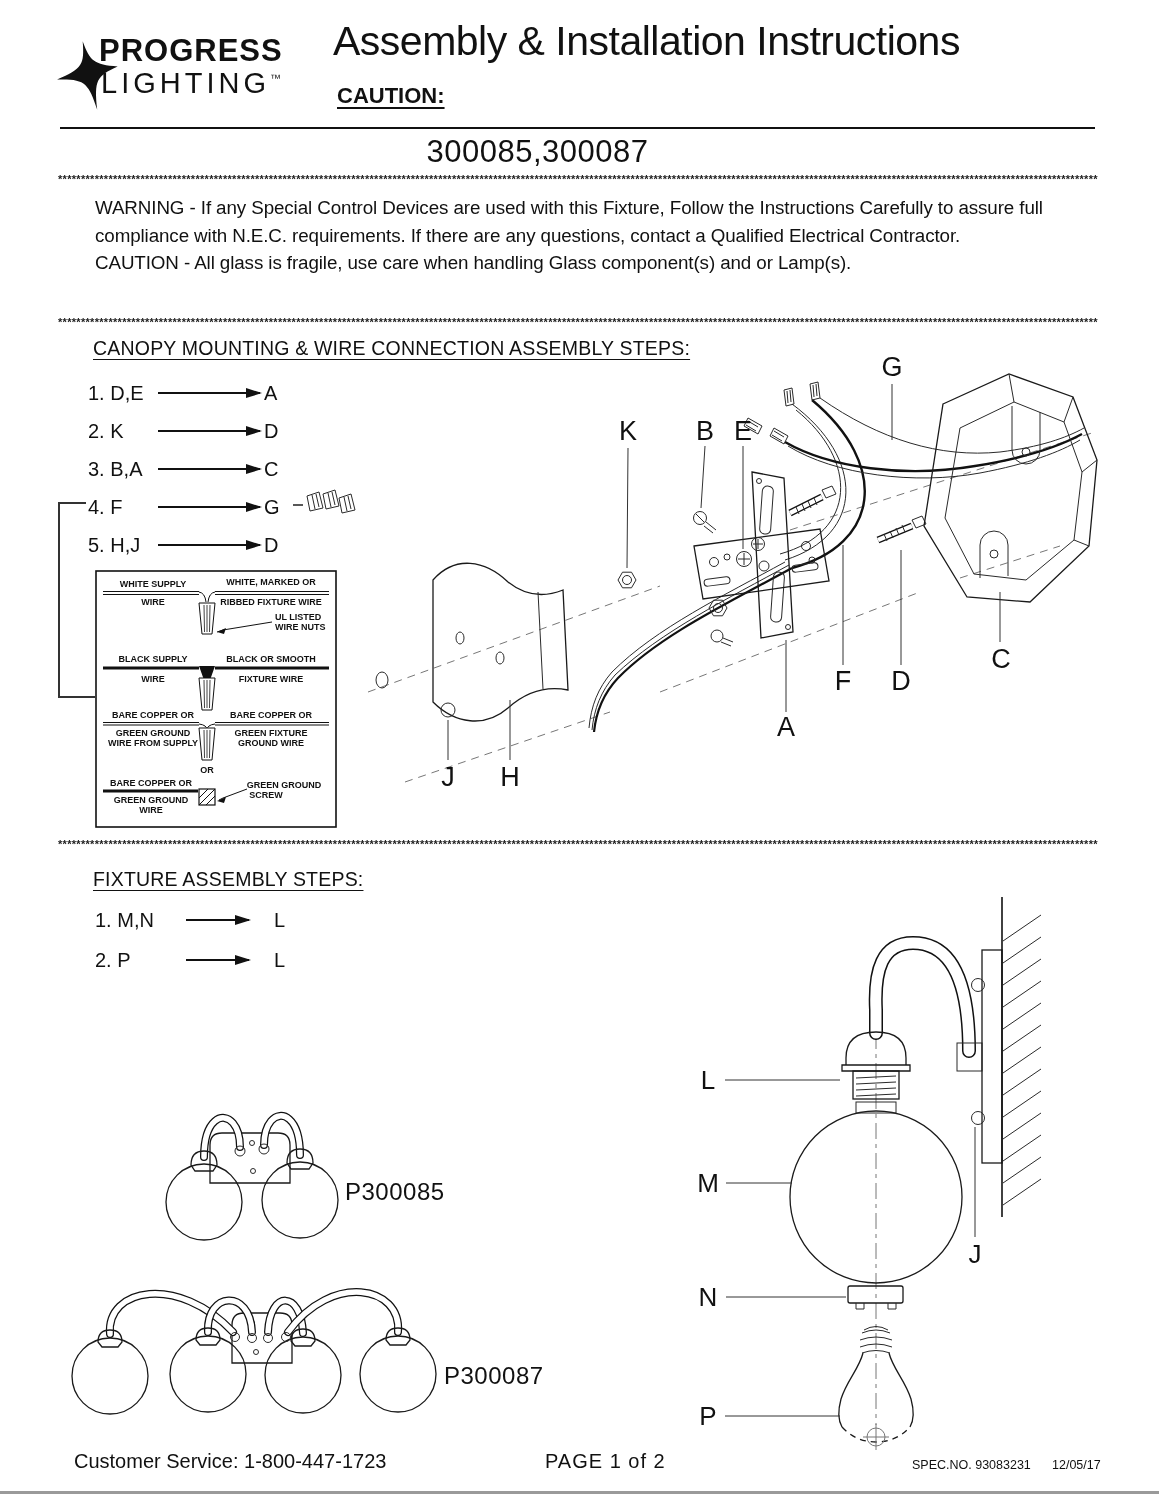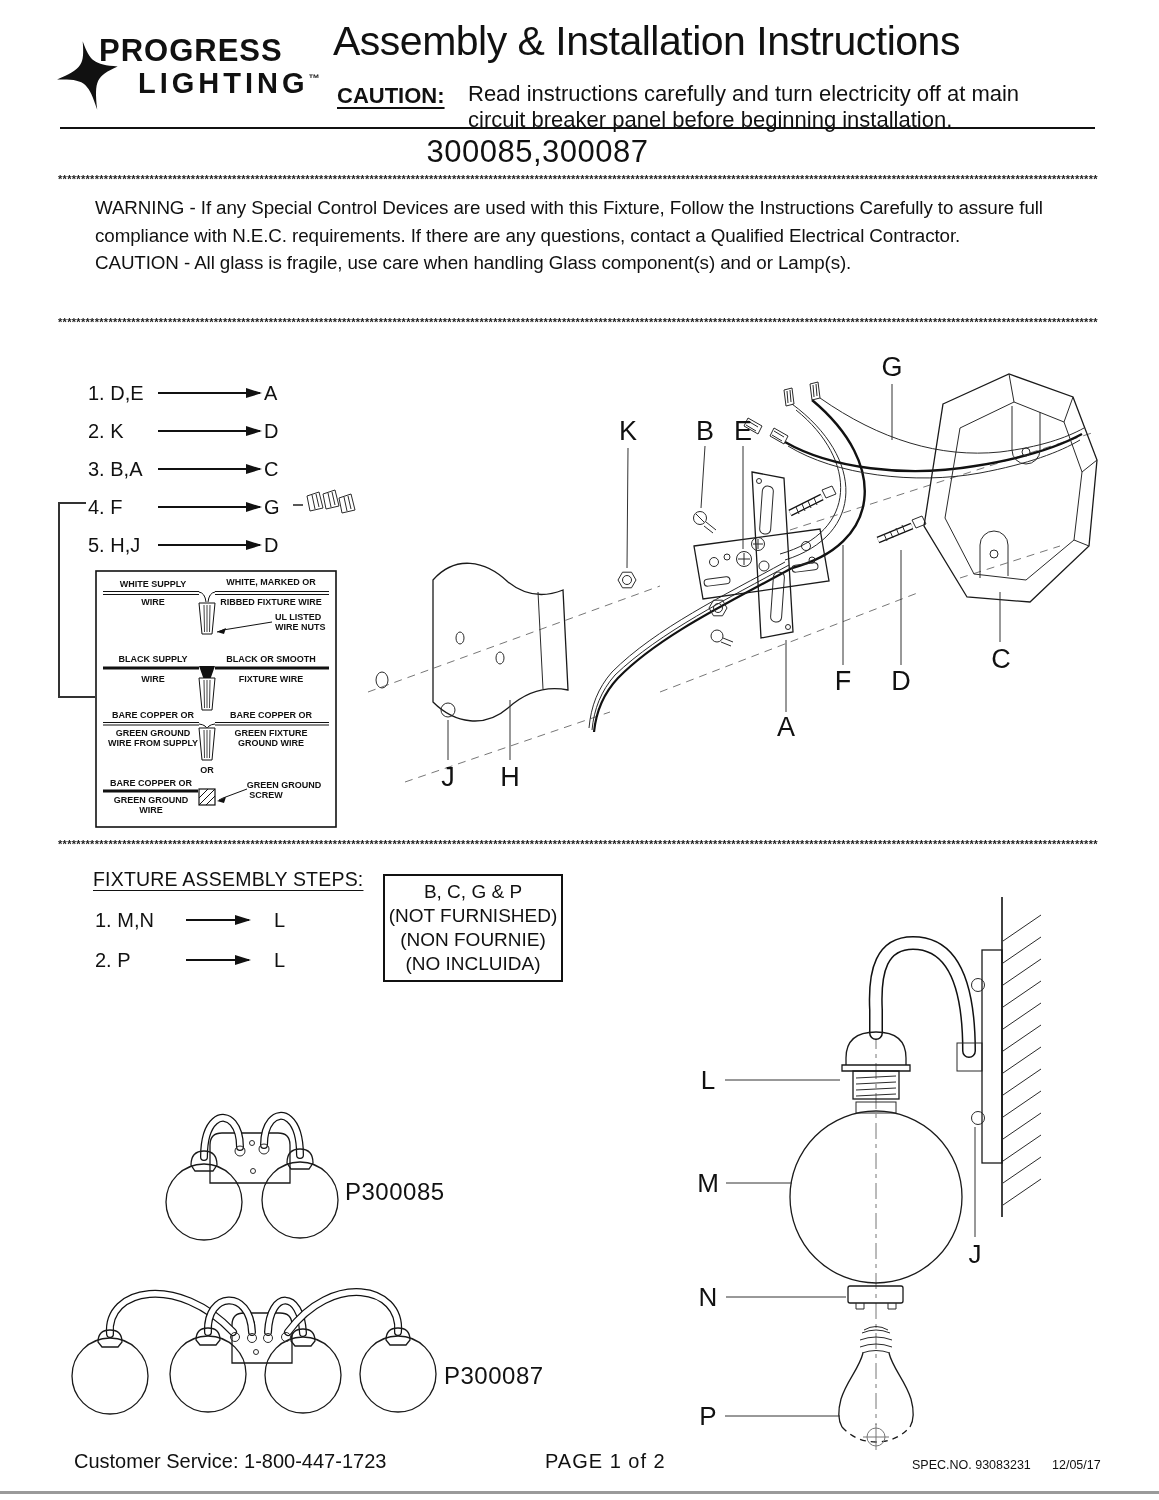--- a/index.html
+++ b/index.html
@@ -2,21 +2,21 @@
 <html><head>
 <meta charset="utf-8">
 <style>
   html,body{margin:0;padding:0;background:#e8e8e8;}
   .page{position:relative;width:1159px;height:1500px;margin:0 auto;background:#ffffff;
         font-family:"Liberation Sans", sans-serif;color:#111;overflow:hidden;}
   .abs{position:absolute;}
   
   .brand-star{position:absolute;left:56px;top:40px;width:64px;height:72px;}
   .brand-1{position:absolute;left:99px;top:33px;font-size:31px;font-weight:700;letter-spacing:1px;}
-  .brand-2{position:absolute;left:101px;top:67px;font-size:29px;font-weight:700;letter-spacing:4px;margin-left:37px;}
+  .brand-2{position:absolute;left:101px;top:67px;font-size:29px;font-weight:400;letter-spacing:4px;}
   .brand-2 sup{font-size:11px;letter-spacing:0;}
   .doc-title{position:absolute;left:333px;top:18px;font-size:41px;font-weight:400;letter-spacing:-0.5px;white-space:nowrap;}
   .caution-label{position:absolute;left:337px;top:83px;font-size:22px;font-weight:700;text-decoration:underline;text-underline-offset:4px;}
   .caution-text{position:absolute;left:468px;top:81px;font-size:22px;line-height:26px;white-space:nowrap;}
   .header-rule{position:absolute;left:60px;top:127px;width:1035px;height:2px;background:#111;}
   .models{position:absolute;left:0;top:134px;width:1075px;text-align:center;font-size:31px;letter-spacing:0.5px;}
   .divider{position:absolute;left:58px;width:1040px;height:13px;overflow:hidden;font-size:11px;line-height:13px;
            letter-spacing:0.3px;color:#1a1a1a;white-space:nowrap;font-weight:700;}
   .warnings{position:absolute;left:95px;top:194px;width:995px;font-size:18.8px;line-height:27.5px;letter-spacing:-0.1px;}
   .warnings p{margin:0;}
@@ -52,37 +52,34 @@
 <div class="page">
 
   <svg class="brand-star" viewBox="0 0 64 72">
     <path d="M34,1 C37,22 40,26 63,33 C40,38 37,42 34,71 C31,42 28,38 1,33 C28,28 31,24 34,1 Z" fill="#111" transform="rotate(-12 32 36)"></path>
   </svg>
   <div class="brand-1">PROGRESS</div>
   <div class="brand-2"><span>LIGHTING</span><sup>™</sup></div>
 
   <h1 class="doc-title" style="margin:0;">Assembly &amp; Installation Instructions</h1>
   <div class="caution-label">CAUTION:</div>
-  <div class="caution-text">
-    <span style="display:block;">Read instructions carefully and turn electricity off at main</span>
-    <span style="display:block;">circuit breaker panel before beginning installation.</span>
-  </div>
   <div class="header-rule"></div>
 
   <div class="models">300085,300087</div>
 
   <div class="divider" style="top:173px">********************************************************************************************************************************************************************************************************************************************************************************************************</div>
 
   <div class="warnings">
     <p>WARNING - If any Special Control Devices are used with this Fixture, Follow the Instructions Carefully to assure full compliance with N.E.C. requirements. If there are any questions, contact a Qualified Electrical Contractor.</p>
     <p>CAUTION - All glass is fragile, use care when handling Glass component(s) and or Lamp(s).</p>
   </div>
 
   <div class="divider" style="top:316px">********************************************************************************************************************************************************************************************************************************************************************************************************</div>
 
+  <div class="sec-heading" style="left:93px;top:337px;">CANOPY MOUNTING &amp; WIRE CONNECTION ASSEMBLY STEPS:</div>
 
   <div class="steps" style="left:88px;top:374px;width:202px;">
     <div class="step">
       <span class="s-lbl">1. D,E</span>
       <span class="s-arrow"></span>
       <span class="s-tgt">A</span>
     </div>
     <div class="step">
       <span class="s-lbl">2. K</span>
       <span class="s-arrow"></span>
@@ -339,26 +336,20 @@
       <span class="s-arrow"></span>
       <span class="s-tgt">L</span>
     </div>
     <div class="step">
       <span class="s-lbl">2. P</span>
       <span class="s-arrow"></span>
       <span class="s-tgt">L</span>
     </div>
   </div>
 
-  <div class="nf-box">
-    <div>B, C, G &amp; P</div>
-    <div>(NOT FURNISHED)</div>
-    <div>(NON FOURNIE)</div>
-    <div>(NO INCLUIDA)</div>
-  </div>
 
   <svg class="abs" style="left:125px;top:1085px;" width="340" height="190" viewBox="0 0 340 190">
     <path class="lineart" fill="#fff" d="M85,98 L85,60 Q85,48 97,48 L153,48 Q165,48 165,60 L165,98 Z"></path>
     <circle cx="127" cy="58" r="2.5" class="thin"></circle>
     <circle cx="128" cy="86" r="2.5" class="thin"></circle>
     <g fill="none" stroke-linecap="round">
       <path d="M79,72 C79,34 98,26 108,38 C113,44 115,52 115,62" stroke="#111" stroke-width="8"></path>
       <path d="M79,72 C79,34 98,26 108,38 C113,44 115,52 115,62" stroke="#fff" stroke-width="5.5"></path>
       <path d="M175,70 C175,32 156,24 146,36 C141,42 139,50 139,60" stroke="#111" stroke-width="8"></path>
       <path d="M175,70 C175,32 156,24 146,36 C141,42 139,50 139,60" stroke="#fff" stroke-width="5.5"></path>

